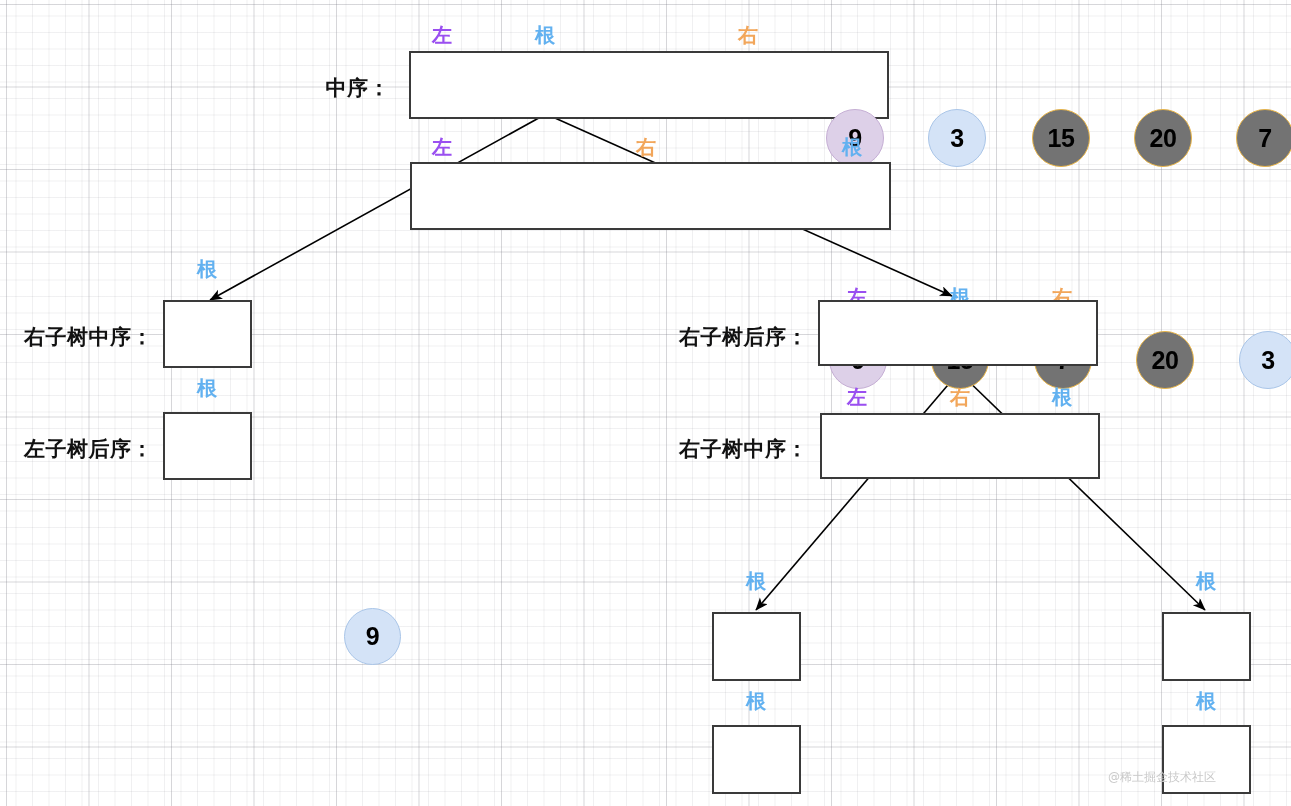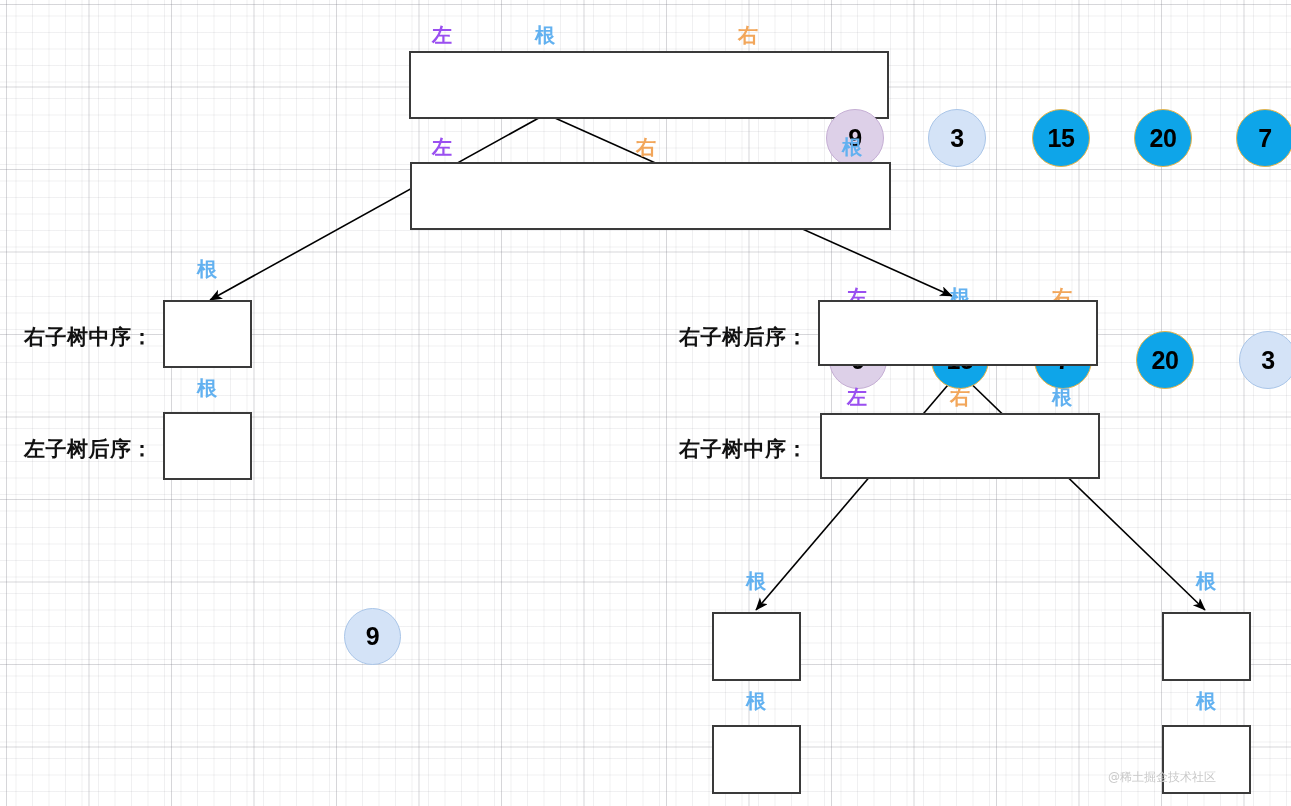--- a/index.html
+++ b/index.html
@@ -55,21 +55,21 @@
     display: flex;
     align-items: center;
     justify-content: center;
     font-size: 25px;
     font-weight: 700;
     color: #000000;
     letter-spacing: -0.5px;
   }
   .node.purple { background: #ddd0e8; border: 1.5px solid #c5aed4; }
   .node.blue   { background: #d4e3f7; border: 1.5px solid #a9c5e8; }
-  .node.orange { background: #0ea5e9; border: 1.5px solid #e8b54a; }
+  .node.orange { background: #737373; border: 1.5px solid #e8b54a; }
 
   .tag {
     position: absolute;
     font-size: 20px;
     font-weight: 700;
     white-space: nowrap;
     text-align: center;
   }
   .tag.left  { color: #9a4ff0; }
   .tag.root  { color: #62b1f0; }
@@ -97,20 +97,21 @@
 
     <line x1="546" y1="114" x2="210" y2="300" stroke="#000000" stroke-width="1.6" marker-end="url(#arrowhead)"></line>
 
     <line x1="546" y1="114" x2="952" y2="296" stroke="#000000" stroke-width="1.6" marker-end="url(#arrowhead)"></line>
 
     <line x1="959" y1="372" x2="756" y2="610" stroke="#000000" stroke-width="1.6" marker-end="url(#arrowhead)"></line>
 
     <line x1="959" y1="372" x2="1205" y2="610" stroke="#000000" stroke-width="1.6" marker-end="url(#arrowhead)"></line>
   </svg>
 
+  <div class="row-label" style="left:180px; top:74px; width:210px;">中序：</div>
 
   <div class="tag left" style="left:418px; top:22px; width:48px;">左</div>
   <div class="tag root" style="left:521px; top:22px; width:48px;">根</div>
   <div class="tag right" style="left:724px; top:22px; width:48px;">右</div>
 
   <div class="seq-box" style="left:409px; top:51px; width:480px; height:68px;">
     <div class="node purple" style="left:415px; top:56px; width:58px; height:58px;">9</div>
     <div class="node blue" style="left:517px; top:56px; width:58px; height:58px;">3</div>
     <div class="node orange" style="left:621px; top:56px; width:58px; height:58px;">15</div>
     <div class="node orange" style="left:723px; top:56px; width:58px; height:58px;">20</div>

